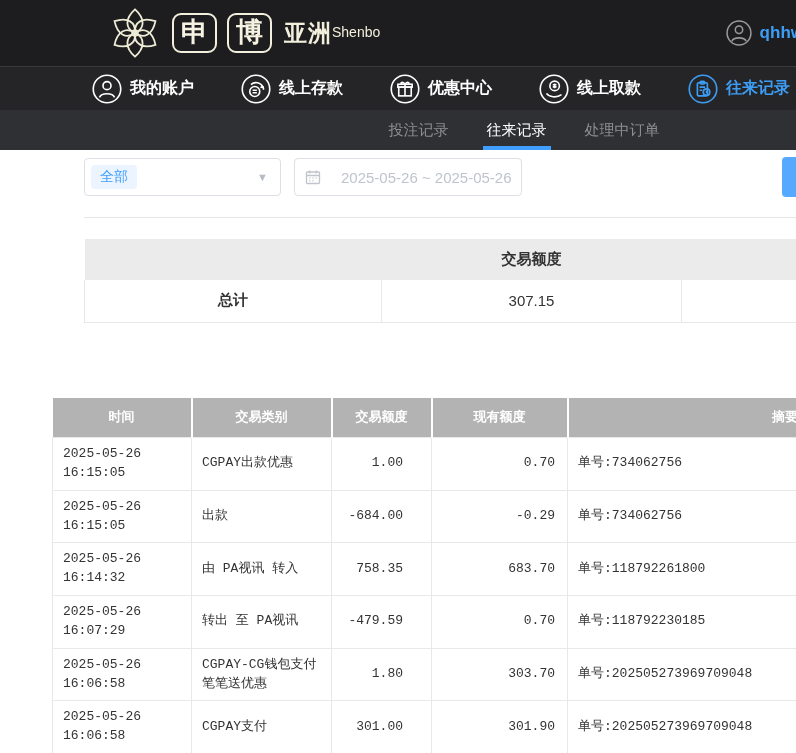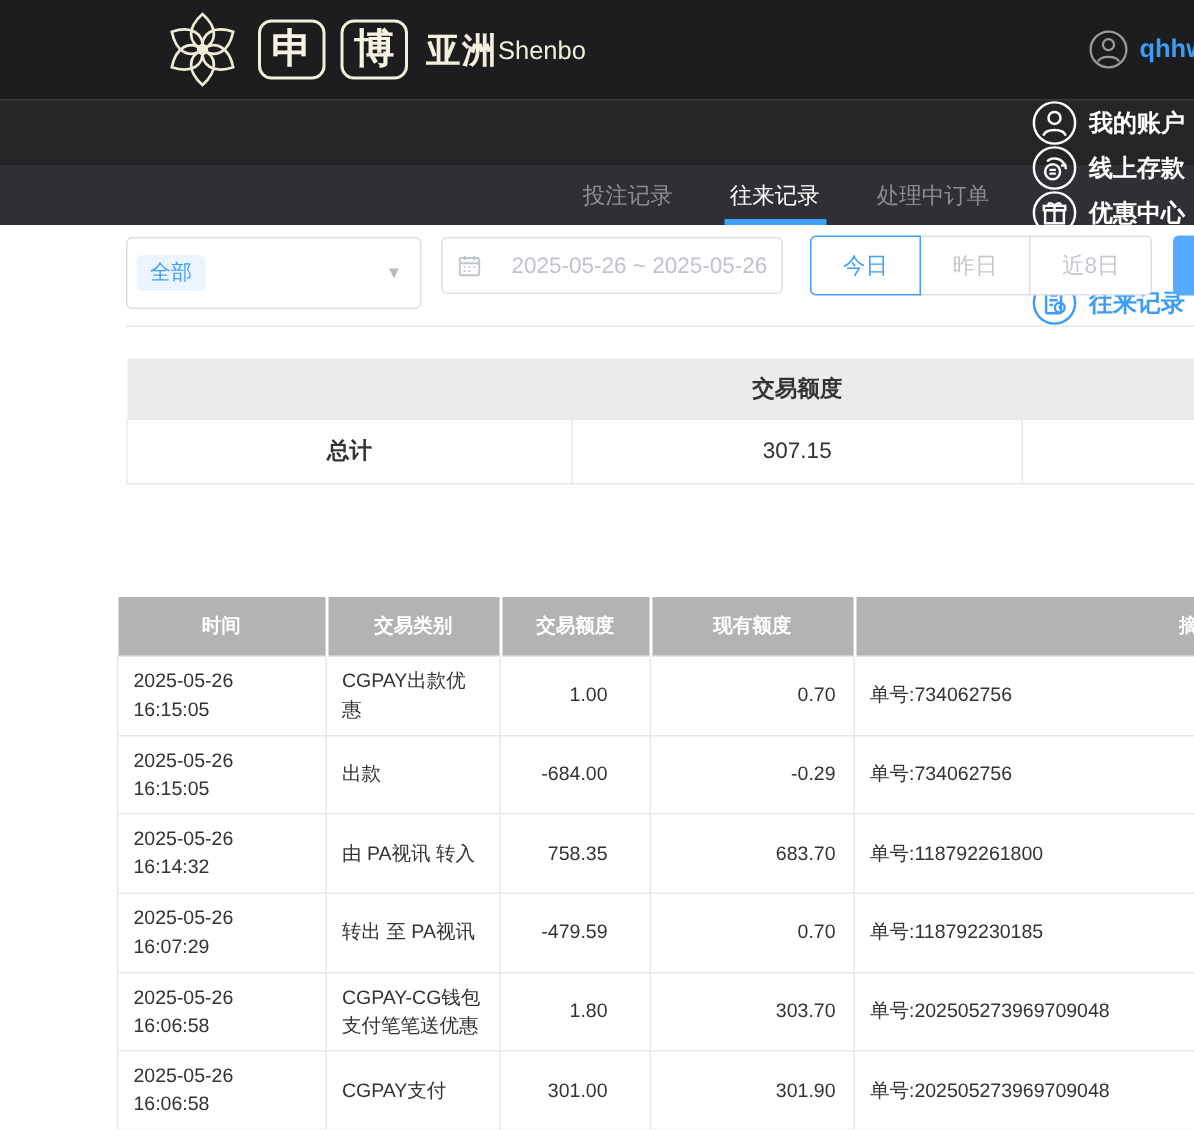--- a/index.html
+++ b/index.html
@@ -7,43 +7,43 @@
     font-family:"Liberation Sans","DejaVu Sans",sans-serif; }
 
   
   .top-header { height:66px; background:#1d1d1f; display:flex; align-items:center; position:relative; }
   .logo { display:flex; align-items:center; margin-left:108px; gap:6px; }
   .logo-flower { width:54px; height:54px; }
   .logo-box { border:2px solid #f2efdc; border-radius:9px; color:#f6f3e2; font-size:27px; font-weight:bold;
     padding:1px 7px 3px 7px; line-height:1.2; margin-left:4px; }
   .logo-right { display:flex; flex-direction:row; margin-left:6px; line-height:1; }
   .logo-cn2 { color:#f2efdc; font-size:23px; font-weight:bold; letter-spacing:1px; }
-  .logo-en { color:#f2efdc; font-size:17px; margin-top:3px; }
+  .logo-en { color:#f2efdc; font-size:14px; margin-top:3px; }
   .user-area { position:absolute; right:-8px; top:0; height:66px; display:flex; align-items:center; gap:8px; }
   .user-circle { width:26px; height:26px; }
   .user-name { color:#3d9df5; font-size:17px; font-weight:bold; }
 
   
   .main-nav { height:44px; background:#252527; border-top:1px solid #3a3a3c;
-    display:flex; align-items:flex-end; justify-content:space-between; padding:0 6px 0 92px;flex-direction:column; }
+    display:flex; align-items:center; justify-content:space-between; padding:0 6px 0 92px; }
   .nav-item { display:flex; align-items:center; gap:8px; cursor:pointer; }
   .nav-item .nav-ico { width:30px; height:30px; }
   .nav-label { color:#fff; font-size:16px; font-weight:bold; white-space:nowrap; }
   .nav-item.active .nav-label { color:#3d9df5; }
 
   
   .sub-nav { height:40px; background:#2e3034; display:flex; justify-content:center; gap:38px; padding-left:252px;text-align:center; }
   .subnav-item { color:#8c8e93; font-size:15px; height:40px; display:flex; align-items:center;
     position:relative; cursor:pointer; white-space:nowrap; }
   .subnav-item.active { color:#ffffff; }
   .subnav-item.active::after { content:""; position:absolute; left:-4px; right:-4px; bottom:0; height:4px; background:#409eff; }
 
   
   .filter-row { position:relative; margin:8px 0 0 84px; height:40px; }
-  .type-select { position:absolute; left:0; top:0; width:197px; height:48px; border:1px solid #dcdfe6;
+  .type-select { position:absolute; left:0; top:0; width:197px; height:38px; border:1px solid #dcdfe6;
     border-radius:4px; background:#fff; display:flex; align-items:center; cursor:pointer; }
   .type-chip { margin-left:6px; background:#ecf5ff; color:#409eff; font-size:14px;
     padding:3px 9px; border-radius:4px; }
   .select-caret { position:absolute; right:12px; color:#b7bcc4; font-size:11px; }
   .date-input { position:absolute; left:210px; top:0; width:228px; height:38px; border:1px solid #dcdfe6;
     border-radius:4px; display:flex; align-items:center; gap:20px; padding-left:10px; cursor:pointer; }
   .cal-icon { width:16px; height:16px; }
   .date-text { color:#bfc4cc; font-size:15px; }
   .btn-group { position:absolute; left:456px; top:-1px; display:flex; }
   .qbtn { height:40px; border:1px solid #dcdfe6; background:#fff; color:#c3c7ce; font-size:15px;
@@ -57,32 +57,32 @@
   .divider { margin-left:84px; margin-top:19px; border-top:1px solid #e7e7e7; width:712px; }
 
   
   .summary-table { margin:21px 0 0 84px; width:900px; border-collapse:collapse; table-layout:fixed; }
   .summary-table th { background:#ebebeb; height:41px; font-size:15px; color:#333; font-weight:bold; }
   .summary-table td { border:1px solid #e8e8e8; border-top:none; height:42px; text-align:center;
     font-size:15px; color:#333; background:#fff; }
   .summary-table td.sum-label { font-weight:bold; }
 
   
-  .records-wrap { margin:75px 0 0 78px; }
+  .records-wrap { margin:75px 0 0 52px;font-family:Liberation Mono, monospace; }
   .records-table { width:950px; border-collapse:collapse; table-layout:fixed; font-size:13px; }
   .records-table thead th { background:#b3b3b3; color:#fff; font-weight:bold; height:40px;
     border-right:2px solid #fff; font-size:13px; }
   .records-table thead th:last-child { border-right:none; }
   .records-table tbody td { border:1px solid #e8e8e8; color:#333; padding:7px 10px; height:40px;
     line-height:1.45; background:#fff; }
   .records-table td.col0 { width:139px; }
   .records-table td.col1 { width:122px; }
   .records-table td.col2 { width:100px; text-align:right; padding-right:28px; }
   .records-table td.col3 { width:136px; text-align:right; padding-right:12px; }
-  .records-table th.h0 { width:139px; } .records-table th.h1 { width:116px; }
+  .records-table th.h0 { width:139px; } .records-table th.h1 { width:140px; }
   .records-table th.h2 { width:100px; } .records-table th.h3 { width:136px; }
 </style>
 </head>
 <body>
 
 <div class="top-header">
   <div class="logo">
     <svg class="logo-flower" viewBox="0 0 48 48" fill="none" stroke="#eeebd6" stroke-width="1.6">
       <g transform="translate(24,24)">
         <path d="M0,-21 C9,-13 9,-4 0,0 C-9,-4 -9,-13 0,-21 Z"></path>
@@ -171,25 +171,20 @@
     <span class="type-chip">全部</span>
     <span class="select-caret">▼</span>
   </div>
   <div class="date-input">
     <svg class="cal-icon" viewBox="0 0 16 16" fill="none" stroke="#c0c4cc" stroke-width="1.3">
       <rect x="1.5" y="3" width="13" height="11.5" rx="1"></rect>
         <path d="M1.5 6.5 h13 M4.8 1.5 v3 M11.2 1.5 v3"></path>
       <path d="M4 9 h1.5 M7.2 9 h1.5 M10.4 9 h1.5 M4 11.7 h1.5 M7.2 11.7 h1.5" stroke-width="1.1"></path>
     </svg>
     <span class="date-text">2025-05-26 ~ 2025-05-26</span>
-  </div>
-  <div class="btn-group">
-    <button class="qbtn active">今日</button>
-    <button class="qbtn">昨日</button>
-    <button class="qbtn">近8日</button>
   </div>
   <button class="search-btn"></button>
 </div>
 
 <div class="divider"></div>
 
 <table class="summary-table">
   <thead>
     <tr>
       <th style="width:297px"></th>

